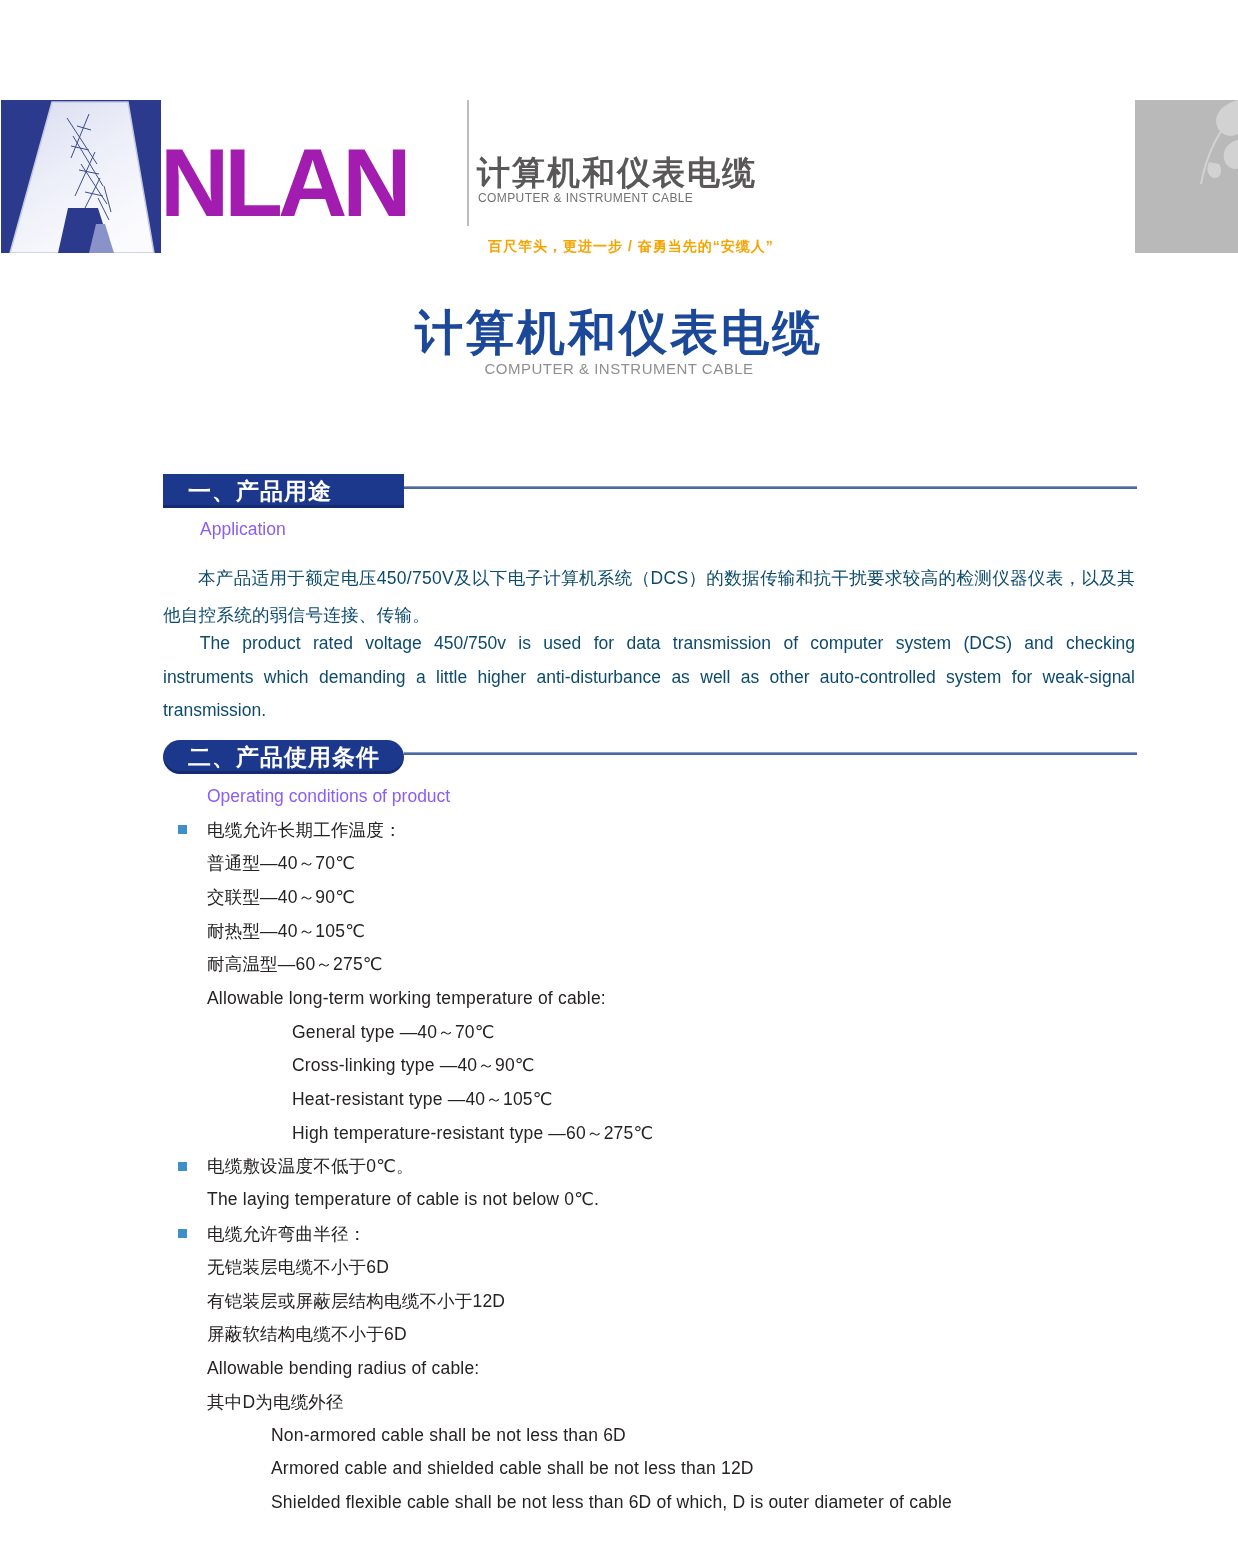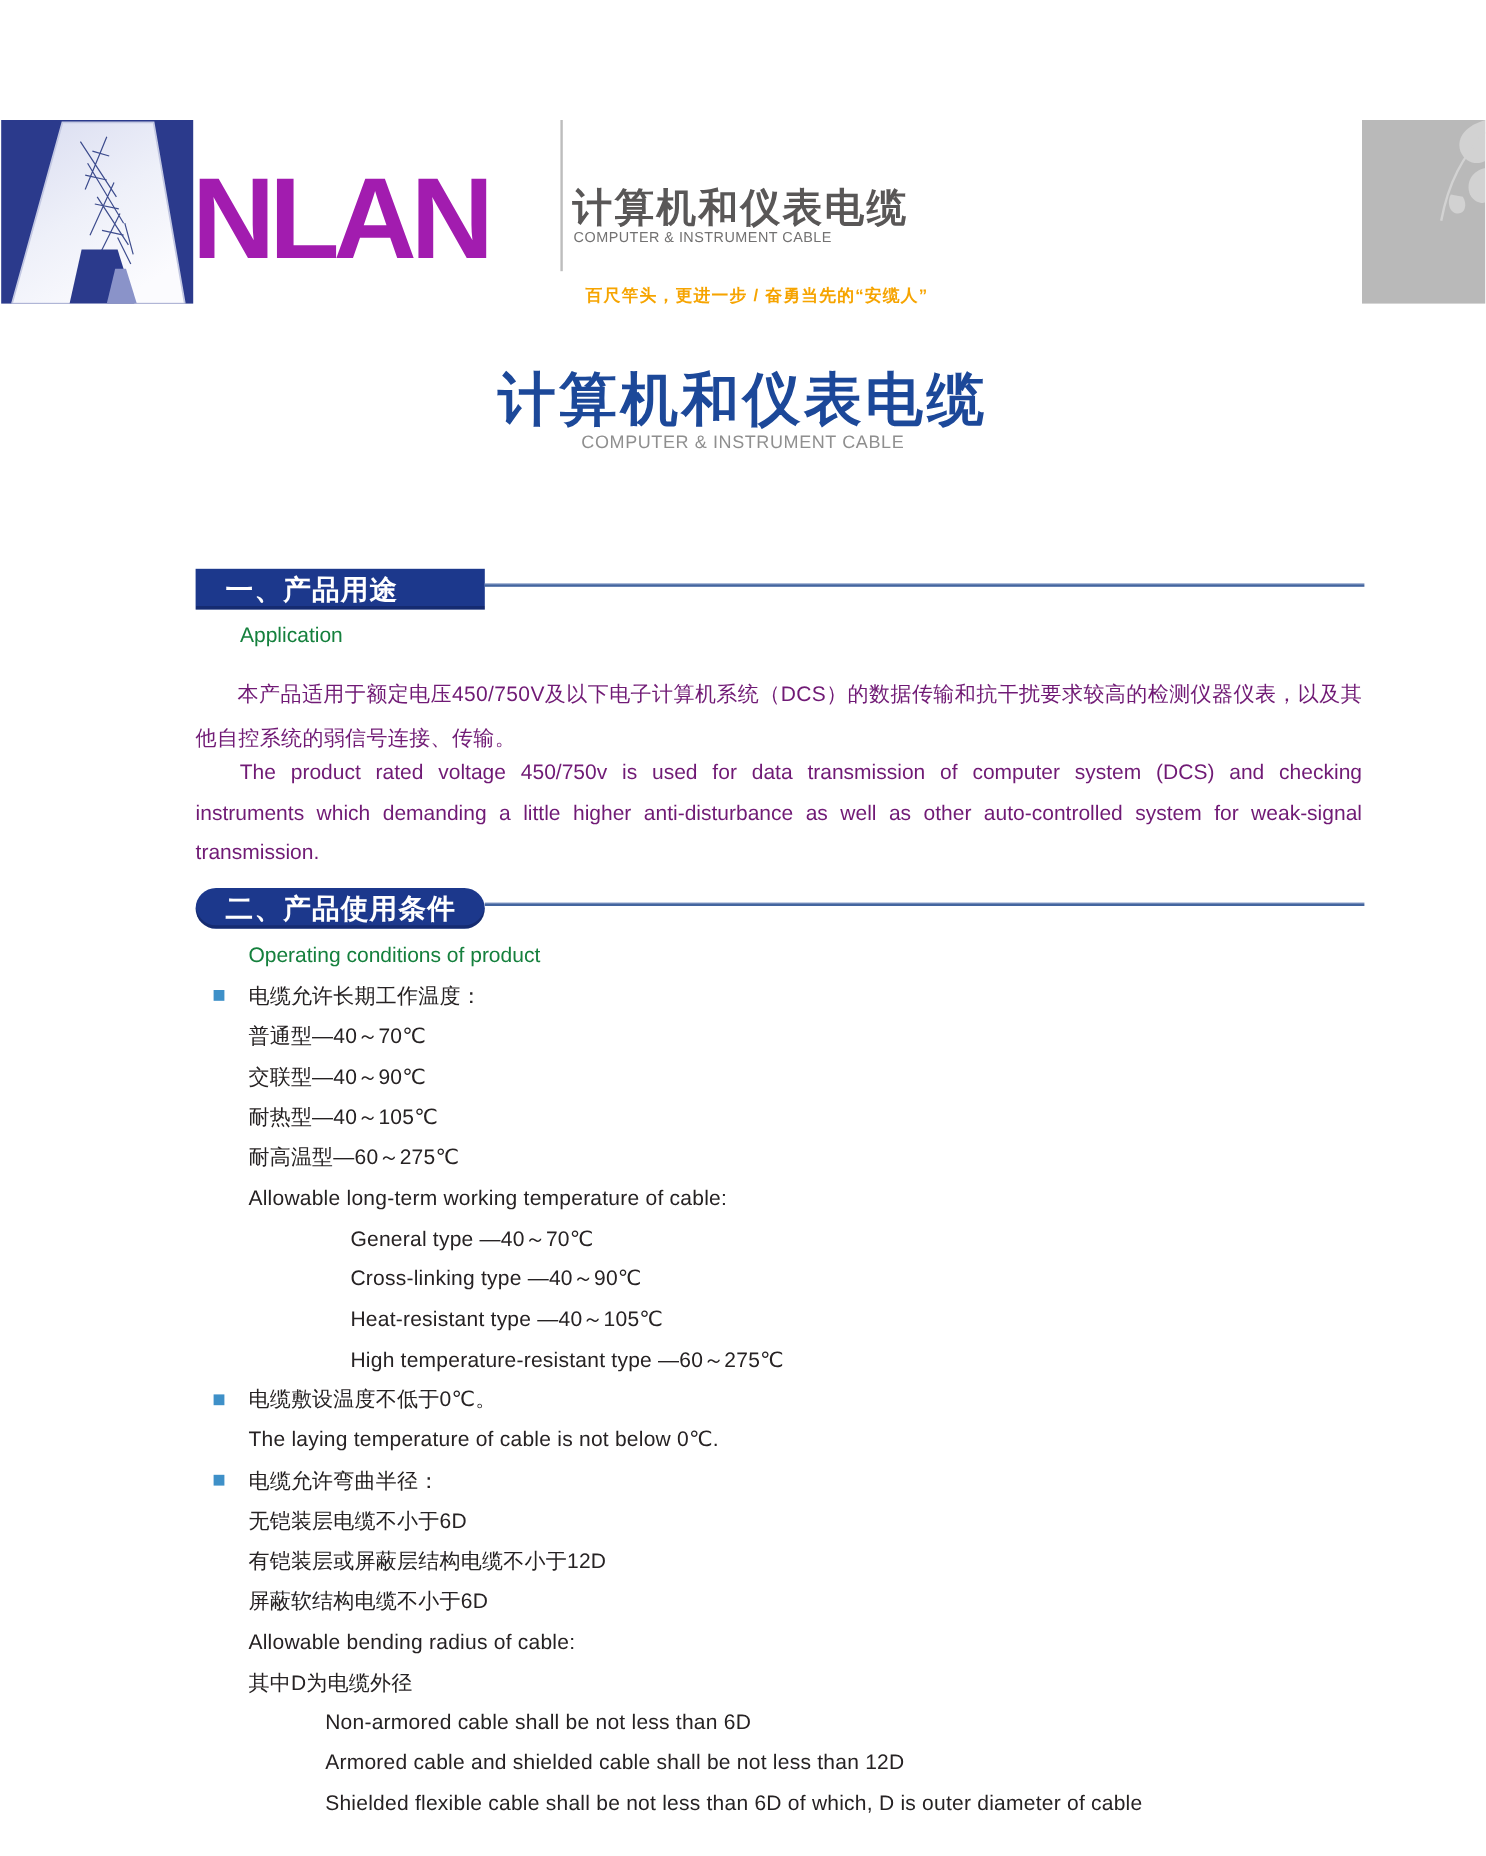--- a/index.html
+++ b/index.html
@@ -33,25 +33,25 @@
     padding-left:25px;box-sizing:border-box;box-shadow:inset 0 -3px 0 rgba(0,0,20,.22);
   }
   .sec-head.s1{top:474px;}
   .sec-head.s2{top:740px;border-radius:17px;}
   .sec-rule{
     position:absolute;left:404px;width:733px;height:3px;
     background:linear-gradient(to bottom,#a3b4d6 0%,#44659f 55%,#44659f 100%);
   }
   .sec-rule.s1{top:486px;}
   .sec-rule.s2{top:752px;}
-  .sec-sub{position:absolute;font-size:17.5px;color:#15803d;}
+  .sec-sub{position:absolute;font-size:17.5px;color:#8b5cf6;}
   .sec-sub.s1{left:200px;top:519px;}
   .sec-sub.s2{left:207px;top:786px;}
   
-  .para{position:absolute;left:163px;width:972px;color:#701a75;text-align:justify;}
+  .para{position:absolute;left:163px;width:972px;color:#0c4a6e;text-align:justify;}
   .para-cn{top:560px;font-size:17.5px;line-height:37px;text-indent:2em;letter-spacing:.3px;}
   .para-en{top:627px;font-size:17.5px;line-height:33.5px;text-indent:2.1em;word-spacing:2.5px;}
   
   .cond-list{position:absolute;left:163px;top:813px;width:975px;}
   .cond-row{
     position:relative;height:33.65px;display:flex;align-items:center;
     padding-left:44px;box-sizing:border-box;font-size:17.5px;color:#262223;letter-spacing:.2px;
   }
   .cond-row.ind-1{padding-left:108px;align-items:center;}
   .cond-row.ind-2{padding-left:129px;}

